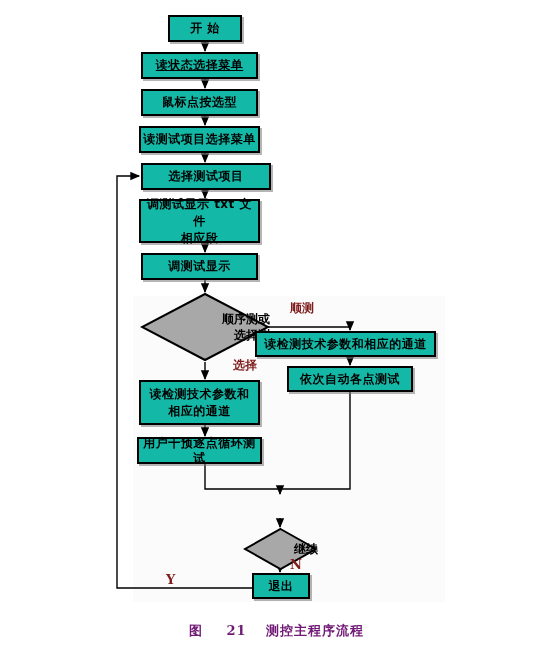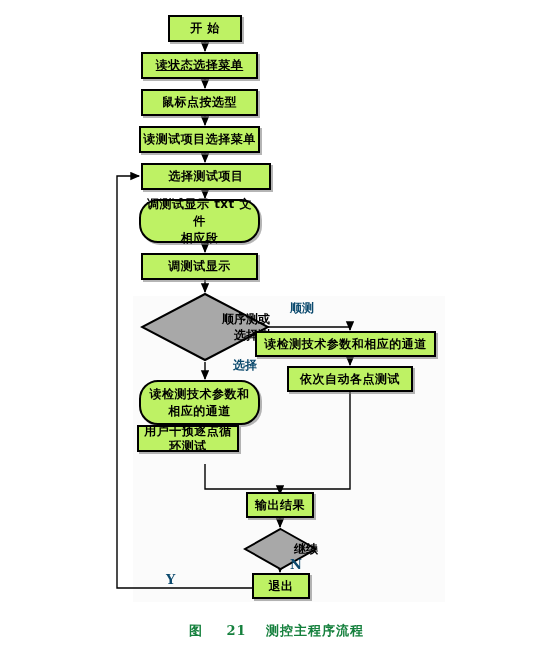--- a/index.html
+++ b/index.html
@@ -27,38 +27,37 @@
     top: 296px;
     width: 312px;
     height: 306px;
     background: #fbfbfb;
     border: 0;
     z-index: 0;
   }
   .node {
     position: absolute;
     box-sizing: border-box;
-    background: #bef264;
+    background: #14b8a6;
     border: 2px solid #000000;
     box-shadow: 2px 2px 0 0 rgba(120,120,120,0.55);
     display: flex;
     align-items: center;
     justify-content: center;
     text-align: center;
     color: #000000;
     font-weight: bold;
     font-size: 12px;
     line-height: 15px;
     letter-spacing: 0.5px;
     z-index: 3;
   }
   .node.two-line {
     flex-direction: column;
     line-height: 17px;
-    border-radius: 19px;
   }
   .node .ln { display: block; }
   .diamond {
     position: absolute;
     z-index: 3;
   }
   .diamond .dlabel {
     position: absolute;
     left: 0; top: 0;
     width: 100%; height: 100%;
@@ -71,21 +70,21 @@
     font-weight: bold;
     font-size: 12px;
     line-height: 16px;
     pointer-events: none;
   }
   .diamond svg { display: block; }
   .edge-label {
     position: absolute;
     font-size: 12px;
     font-weight: bold;
-    color: #0c4a6e;
+    color: #7f1d1d;
     z-index: 4;
     white-space: nowrap;
   }
   .edge-label.latin {
     font-family: "DejaVu Serif", "Liberation Serif", serif;
     font-size: 13px;
   }
   #wires {
     position: absolute;
     left: 0; top: 0;
@@ -93,21 +92,21 @@
     z-index: 2;
   }
   .caption {
     position: absolute;
     left: 0;
     top: 622px;
     width: 553px;
     text-align: center;
     font-size: 13px;
     font-weight: bold;
-    color: #15803d;
+    color: #701a75;
     letter-spacing: 1px;
     z-index: 5;
   }
   .caption .cap-num {
     font-family: "DejaVu Serif", "Liberation Serif", serif;
     padding: 0 14px;
   }
   .caption .cap-pre { padding-right: 4px; }
 </style>
 </head>
@@ -204,27 +203,24 @@
 
   <div class="node" style="left:287px; top:366px; width:126px; height:26px;">
     <span>依次自动各点测试</span>
   </div>
 
   <div class="node two-line" style="left:139px; top:380px; width:121px; height:45px;">
     <span class="ln">读检测技术参数和</span>
     <span class="ln">相应的通道</span>
   </div>
 
-  <div class="node" style="left:137px; top:425px; width:102px; height:27px;">
+  <div class="node" style="left:137px; top:437px; width:125px; height:27px;">
     <span>用户干预逐点循环测试</span>
   </div>
 
-  <div class="node" style="left:246px; top:492px; width:68px; height:26px;">
-    <span>输出结果</span>
-  </div>
 
   <div class="diamond" style="left:243px; top:527px; width:75px; height:44px;">
     <svg width="75" height="44" viewBox="0 0 75 44" xmlns="http://www.w3.org/2000/svg">
       <polygon points="37.5,2 73,22 37.5,42 2,22" fill="#a8a8a8" stroke="#000" stroke-width="2"></polygon>
     </svg>
     <div class="dlabel">
       <span>继续</span>
     </div>
   </div>
 

